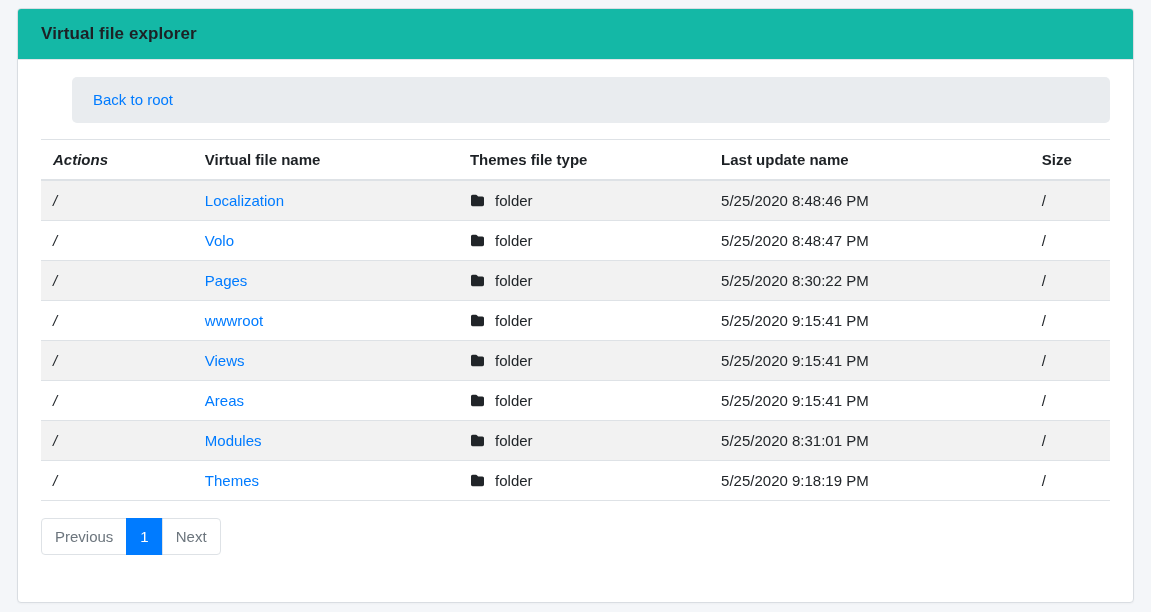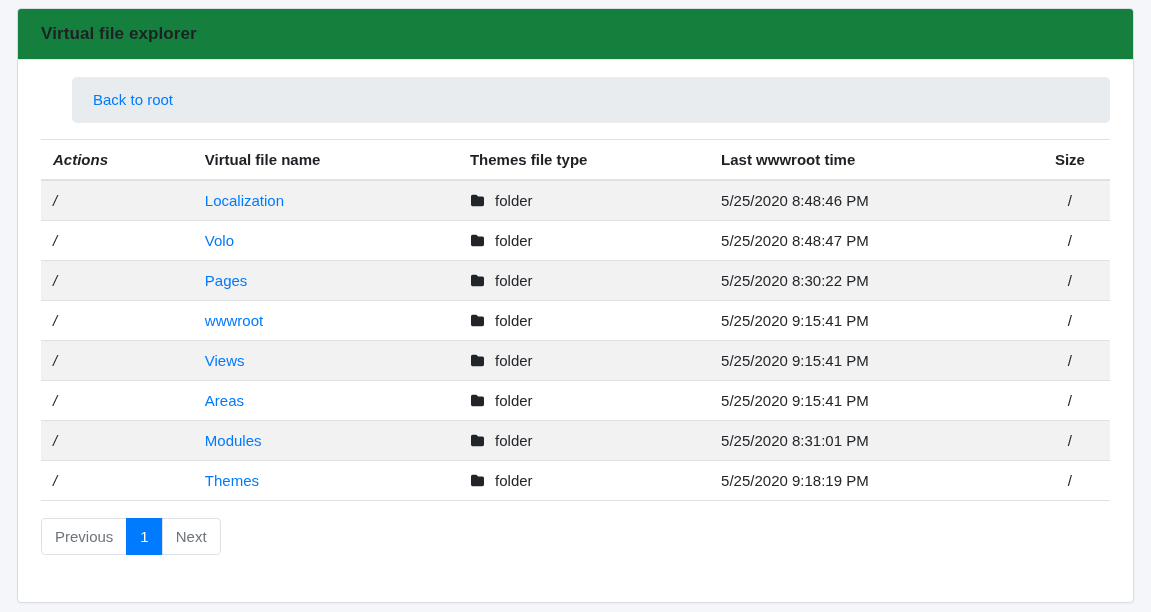--- a/index.html
+++ b/index.html
@@ -13,21 +13,21 @@
   .page { padding: 8px 17px 9px 17px; height: 100%; }
   .card {
     background: #ffffff;
     border: 1px solid #d9dde2;
     border-radius: 4px;
     height: 595px;
     box-shadow: 0 1px 2px rgba(0,0,0,0.03);
     overflow: hidden;
   }
   .card-header {
-    background: #15803d;
+    background: #14b8a6;
     border-bottom: 1px solid #e3e6ea;
     padding: 15px 23px;
   }
   .card-title {
     font-size: 17px;
     font-weight: 700;
     color: #1d2125;
     letter-spacing: 0.1px;
   }
   .card-body { padding: 17px 23px 23px 23px; }
@@ -65,21 +65,21 @@
     border-top: 1px solid #dee2e6;
     vertical-align: middle;
     white-space: nowrap;
   }
   .file-table tbody tr:last-child td { border-bottom: 1px solid #dee2e6; }
   .file-table tbody tr:nth-child(odd) { background: #f2f2f2; }
   .file-table th:nth-child(1), .file-table td:nth-child(1) { width: 14.2%; font-style: italic; }
   .file-table th:nth-child(2), .file-table td:nth-child(2) { width: 24.8%; }
   .file-table th:nth-child(3), .file-table td:nth-child(3) { width: 23.5%; }
   .file-table th:nth-child(4), .file-table td:nth-child(4) { width: 30.0%; }
-  .file-table th:nth-child(5), .file-table td:nth-child(5) { width: 7.5%; text-align: center; }
+  .file-table th:nth-child(5), .file-table td:nth-child(5) { width: 7.5%; }
 
   .file-name-link { color: #007bff; text-decoration: none; cursor: pointer; }
   .cell-type { color: #212529; }
   .folder-icon {
     display: inline-block;
     width: 15px; height: 13px;
     margin-right: 6px;
     vertical-align: -1px;
   }
   .folder-icon svg { display: block; width: 100%; height: 100%; }
@@ -129,21 +129,21 @@
       <div class="back-bar">
         <a class="back-link" href="#">Back to root</a>
       </div>
 
       <table class="file-table">
         <thead>
           <tr>
             <th>Actions</th>
             <th>Virtual file name</th>
             <th>Themes file type</th>
-            <th>Last wwwroot time</th>
+            <th>Last update name</th>
             <th>Size</th>
           </tr>
         </thead>
         <tbody id="file-table-body">
             <tr>
     <td class="cell-actions">/</td>
     <td class="cell-name">
       <a class="file-name-link" href="#">Localization</a>
     </td>
     <td class="cell-type">

